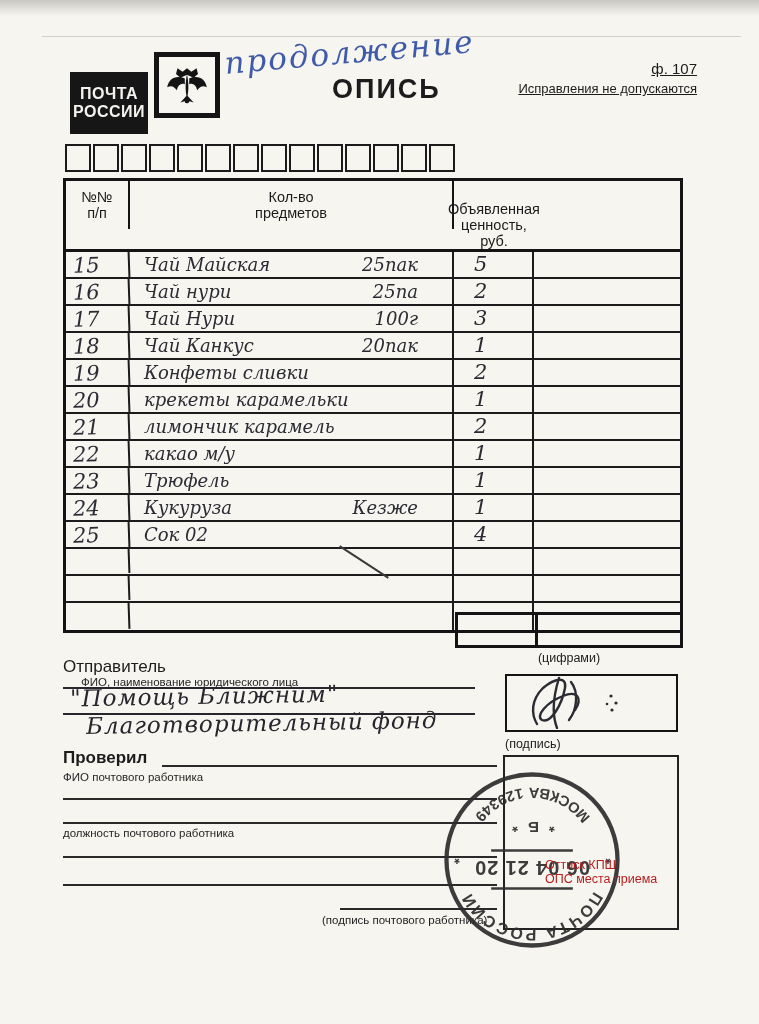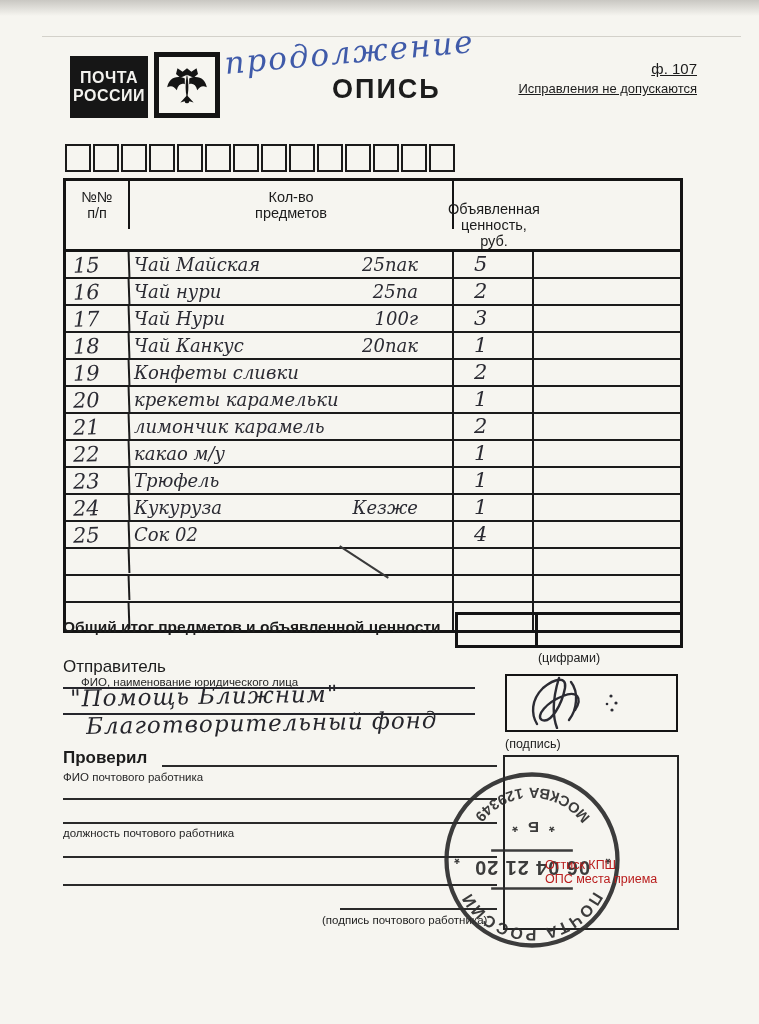--- a/index.html
+++ b/index.html
@@ -3,21 +3,21 @@
 <meta charset="utf-8">
 <style>
   html,body{margin:0;padding:0;background:#dddbd6;}
   .page{position:relative;width:759px;height:1024px;background:#f6f5f0;
         font-family:"Liberation Sans",sans-serif;color:#1c1c1c;overflow:hidden;}
   .scan-top{position:absolute;top:0;left:0;right:0;height:16px;
         background:linear-gradient(#c9c7c2,rgba(246,245,240,0));}
   .scan-line{position:absolute;top:36px;left:42px;right:18px;border-top:1px solid #d3d1ca;}
 
   
-  .logo-post{position:absolute;left:70px;top:56px;width:78px;height:62px;background:#161616;
+  .logo-post{position:absolute;left:70px;top:72px;width:78px;height:62px;background:#161616;
         color:#f3f2ee;font-weight:bold;font-size:16px;line-height:1.15;display:flex;
         flex-direction:column;align-items:center;justify-content:center;letter-spacing:.5px;}
   .logo-eagle{position:absolute;left:154px;top:52px;width:56px;height:56px;background:#f6f5f0;
         border:5px solid #141414;display:flex;align-items:center;justify-content:center;}
   .hand{font-family:"DejaVu Serif",serif;font-style:italic;color:#2b2b33;}
   .note-hand{position:absolute;left:224px;top:34px;font-size:31px;color:#3f5aa9;
         font-family:"DejaVu Serif",serif;font-style:italic;transform:rotate(-5deg);letter-spacing:2px;}
   .title{position:absolute;left:332px;top:74px;font-size:27px;font-weight:bold;letter-spacing:2px;}
   .form-meta{position:absolute;right:62px;top:60px;text-align:right;text-decoration:underline;}
   .form-num{font-size:15px;margin-bottom:4px;}
@@ -32,21 +32,21 @@
   .table{position:absolute;left:63px;top:178px;width:620px;border:3px solid #141414;box-sizing:border-box;}
   .thead,.trow{display:grid;grid-template-columns:64px 324px 80px 146px;}
   .thead{border-bottom:3px solid #141414;}
   .th{height:48px;display:flex;flex-direction:column;align-items:center;justify-content:center;
       font-size:14.5px;line-height:16px;border-right:2px solid #141414;box-sizing:border-box;text-align:center;}
   .th:last-child,.tc:last-child{border-right:none;margin-top:20px;}
   .trow{height:27px;border-bottom:2px solid #1b1b1b;box-sizing:border-box;}
   .trow:last-child{border-bottom:none;}
   .tc{border-right:2px solid #1b1b1b;box-sizing:border-box;position:relative;overflow:visible;}
   .c-num{font-size:21px;padding-left:7px;line-height:26px;transform:rotate(-2deg);}
-  .c-name{display:flex;justify-content:space-between;padding:0 34px 0 4px;font-size:18px;line-height:25px;white-space:nowrap;}
+  .c-name{display:flex;justify-content:space-between;padding:0 34px 0 14px;font-size:18px;line-height:25px;white-space:nowrap;}
   .c-qty{font-size:21px;padding-left:20px;line-height:25px;}
   .slash{position:absolute;left:205px;top:12px;width:58px;border-top:2px solid #3a3a3a;transform:rotate(33deg);}
 
   
   .total-label{position:absolute;left:63px;top:618px;font-size:15.5px;font-weight:bold;}
   .total-cells{position:absolute;left:455px;top:612px;display:flex;}
   .tcell{height:36px;border:3px solid #141414;box-sizing:border-box;}
   .tcell.q{width:83px;}
   .tcell.v{width:148px;margin-left:-3px;}
   .digits-hint{position:absolute;left:455px;top:651px;width:228px;text-align:center;font-size:12.5px;}
@@ -256,21 +256,20 @@
           <div class="tc c-name hand">
             <span class="nm"></span>
             <span class="sz"></span>
           </div>
           <div class="tc c-qty hand"></div>
           <div class="tc c-val"></div>
         </div>
       </div>
   </div>
 
-  <div class="total-label">Общий итог предметов и объявленной ценности</div>
   <div class="total-cells">
     <div class="tcell q"></div>
     <div class="tcell v"></div>
   </div>
   <div class="digits-hint">(цифрами)</div>
 
   <div class="sender-title">Отправитель</div>
   <div class="small-label" style="left:63px;top:676px;margin-left:18px;">ФИО, наименование юридического лица</div>
   <div class="hand-text" style="left:70px;top:683px;transform:rotate(-1deg);">"Помощь Ближним"</div>
   <div class="uline" style="left:63px;top:687px;width:412px;"></div>

